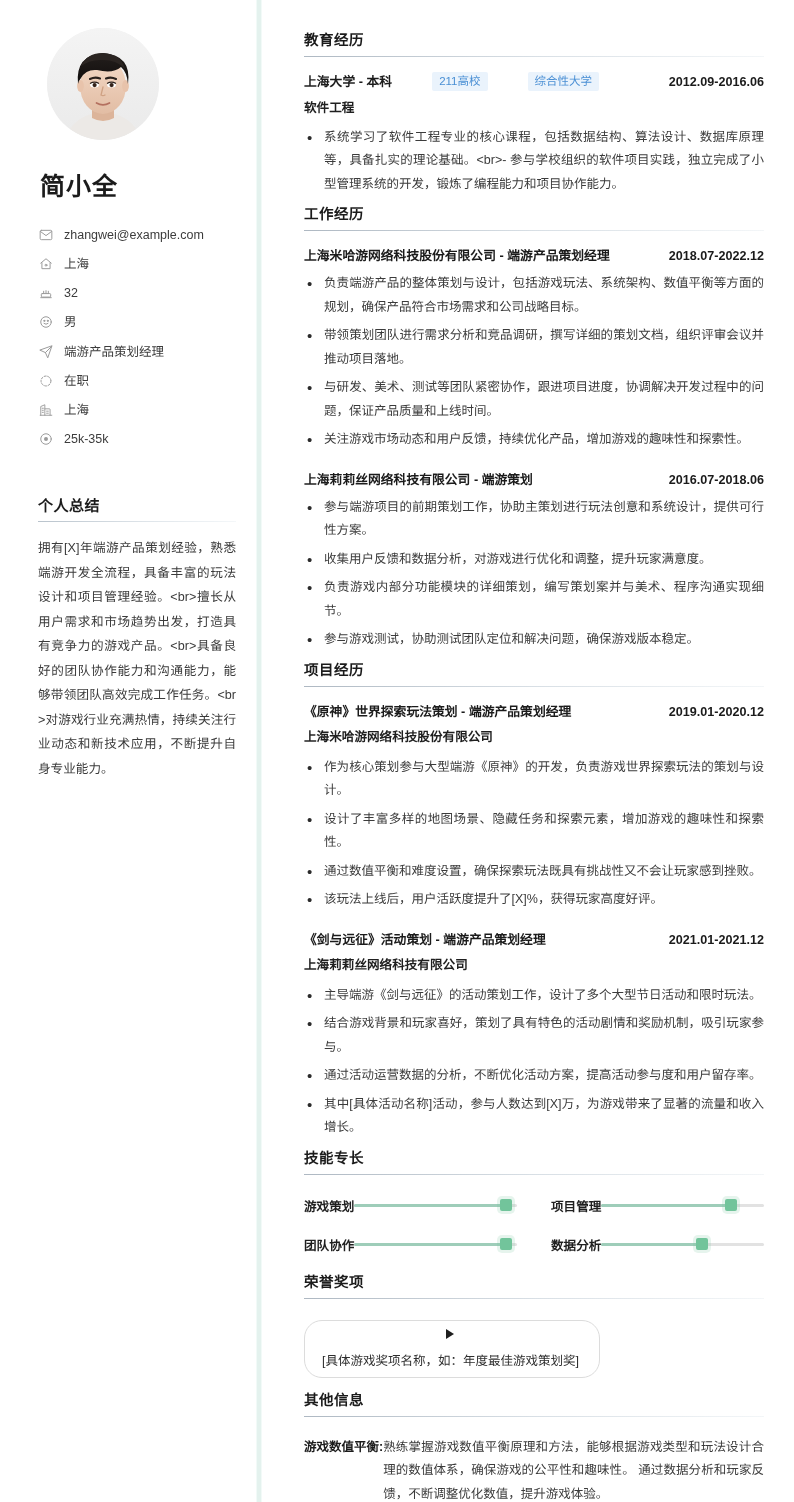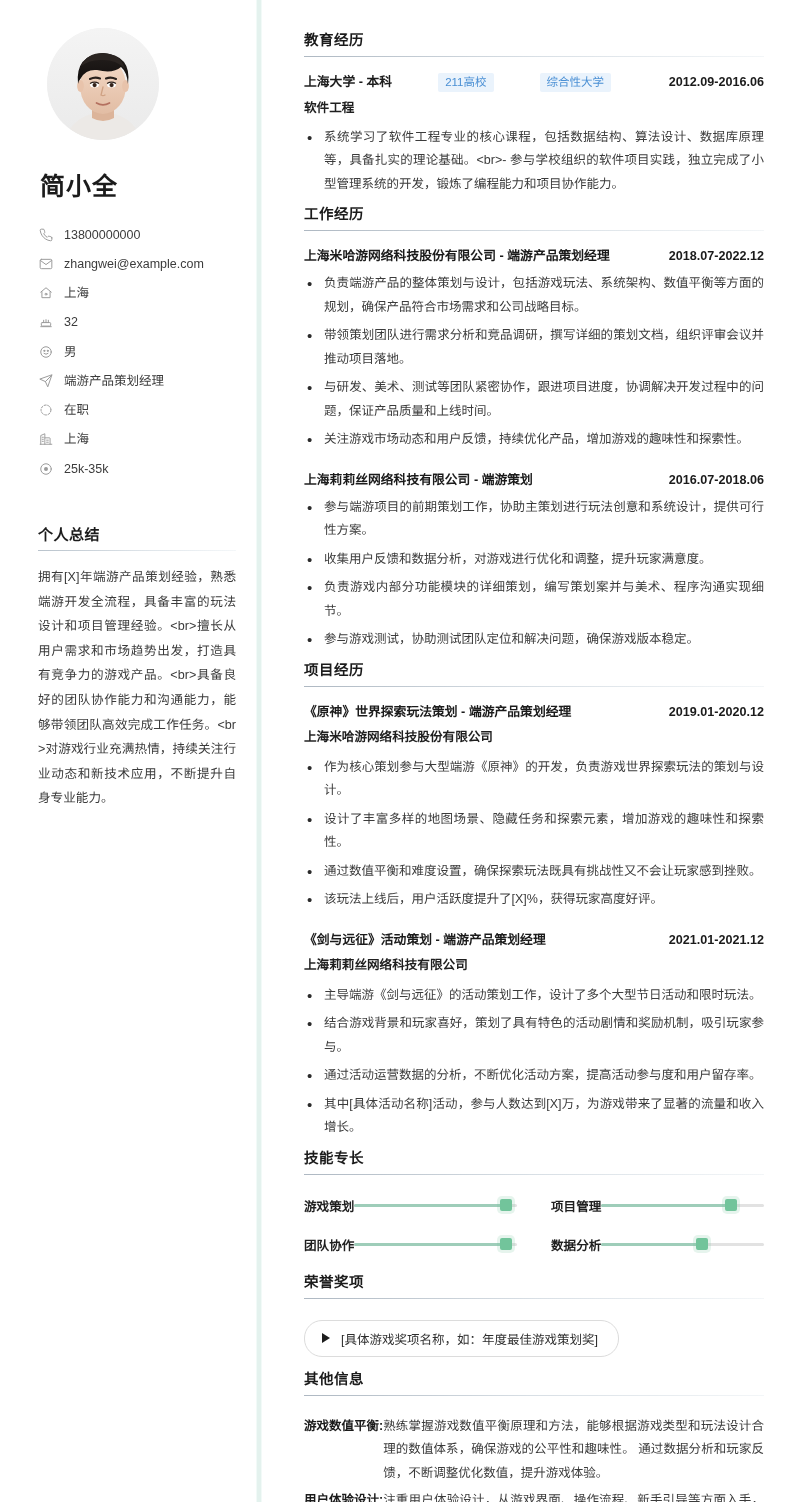--- a/index.html
+++ b/index.html
@@ -123,23 +123,23 @@
     align-items: baseline;
     justify-content: space-between;
     gap: 14px;
     margin-bottom: 6px;
   }
   .entry-title {
     font-size: 12.8px;
     font-weight: 700;
     color: #1b1b1b;
     display: flex;
-    align-items: flex-end;
+    align-items: flex-start;
     flex-wrap: wrap;
-    gap: 8px;
+    gap: 2px;
     line-height: 1.55;
   }
   .entry-date {
     font-size: 12.6px;
     font-weight: 700;
     color: #1b1b1b;
     white-space: nowrap;
     flex: 0 0 auto;
   }
   .tag {
@@ -230,20 +230,21 @@
     display: inline-flex;
     align-items: center;
     gap: 11px;
     border: 1px solid #dcdcdc;
     border-radius: 18px;
     padding: 8px 20px 8px 17px;
     font-size: 12.5px;
     color: #2e2e2e;
     margin: 6px 0 4px;
     background: #fff;
+    flex-direction: column;
   }
   .tri-icon {
     width: 0; height: 0;
     border-left: 8px solid #1e1e1e;
     border-top: 5.5px solid transparent;
     border-bottom: 5.5px solid transparent;
     flex: 0 0 auto;
   }
 
   
@@ -325,28 +326,20 @@
 
             <path d="M49.5 75 Q56 78.6 62.5 75" stroke="#b4705f" stroke-width="1.7" fill="none" stroke-linecap="round"></path>
           </g>
         </svg>
       </div>
 
       <h1 class="person-name">简小全</h1>
 
       <ul class="info-list">
 
-        <li class="info-item">
-          <span class="info-icon">
-            <svg viewBox="0 0 24 24" fill="none" stroke="currentColor" stroke-width="1.7" stroke-linecap="round" stroke-linejoin="round">
-              <path d="M22 16.9v3a2 2 0 0 1-2.2 2 19.8 19.8 0 0 1-8.6-3.1 19.5 19.5 0 0 1-6-6A19.8 19.8 0 0 1 2.1 4.2 2 2 0 0 1 4.1 2h3a2 2 0 0 1 2 1.7c.1 1 .4 1.9.7 2.8a2 2 0 0 1-.5 2.1L8.1 9.9a16 16 0 0 0 6 6l1.3-1.3a2 2 0 0 1 2.1-.4c.9.3 1.8.6 2.8.7a2 2 0 0 1 1.7 2z"></path>
-            </svg>
-          </span>
-          <span>13800000000</span>
-        </li>
 
         <li class="info-item">
           <span class="info-icon">
             <svg viewBox="0 0 24 24" fill="none" stroke="currentColor" stroke-width="1.7" stroke-linecap="round" stroke-linejoin="round">
               <rect x="2" y="4" width="20" height="16" rx="2"></rect>
                 <path d="m2.5 6 9.5 7 9.5-7"></path>
             </svg>
           </span>
           <span>zhangwei@example.com</span>
         </li>

